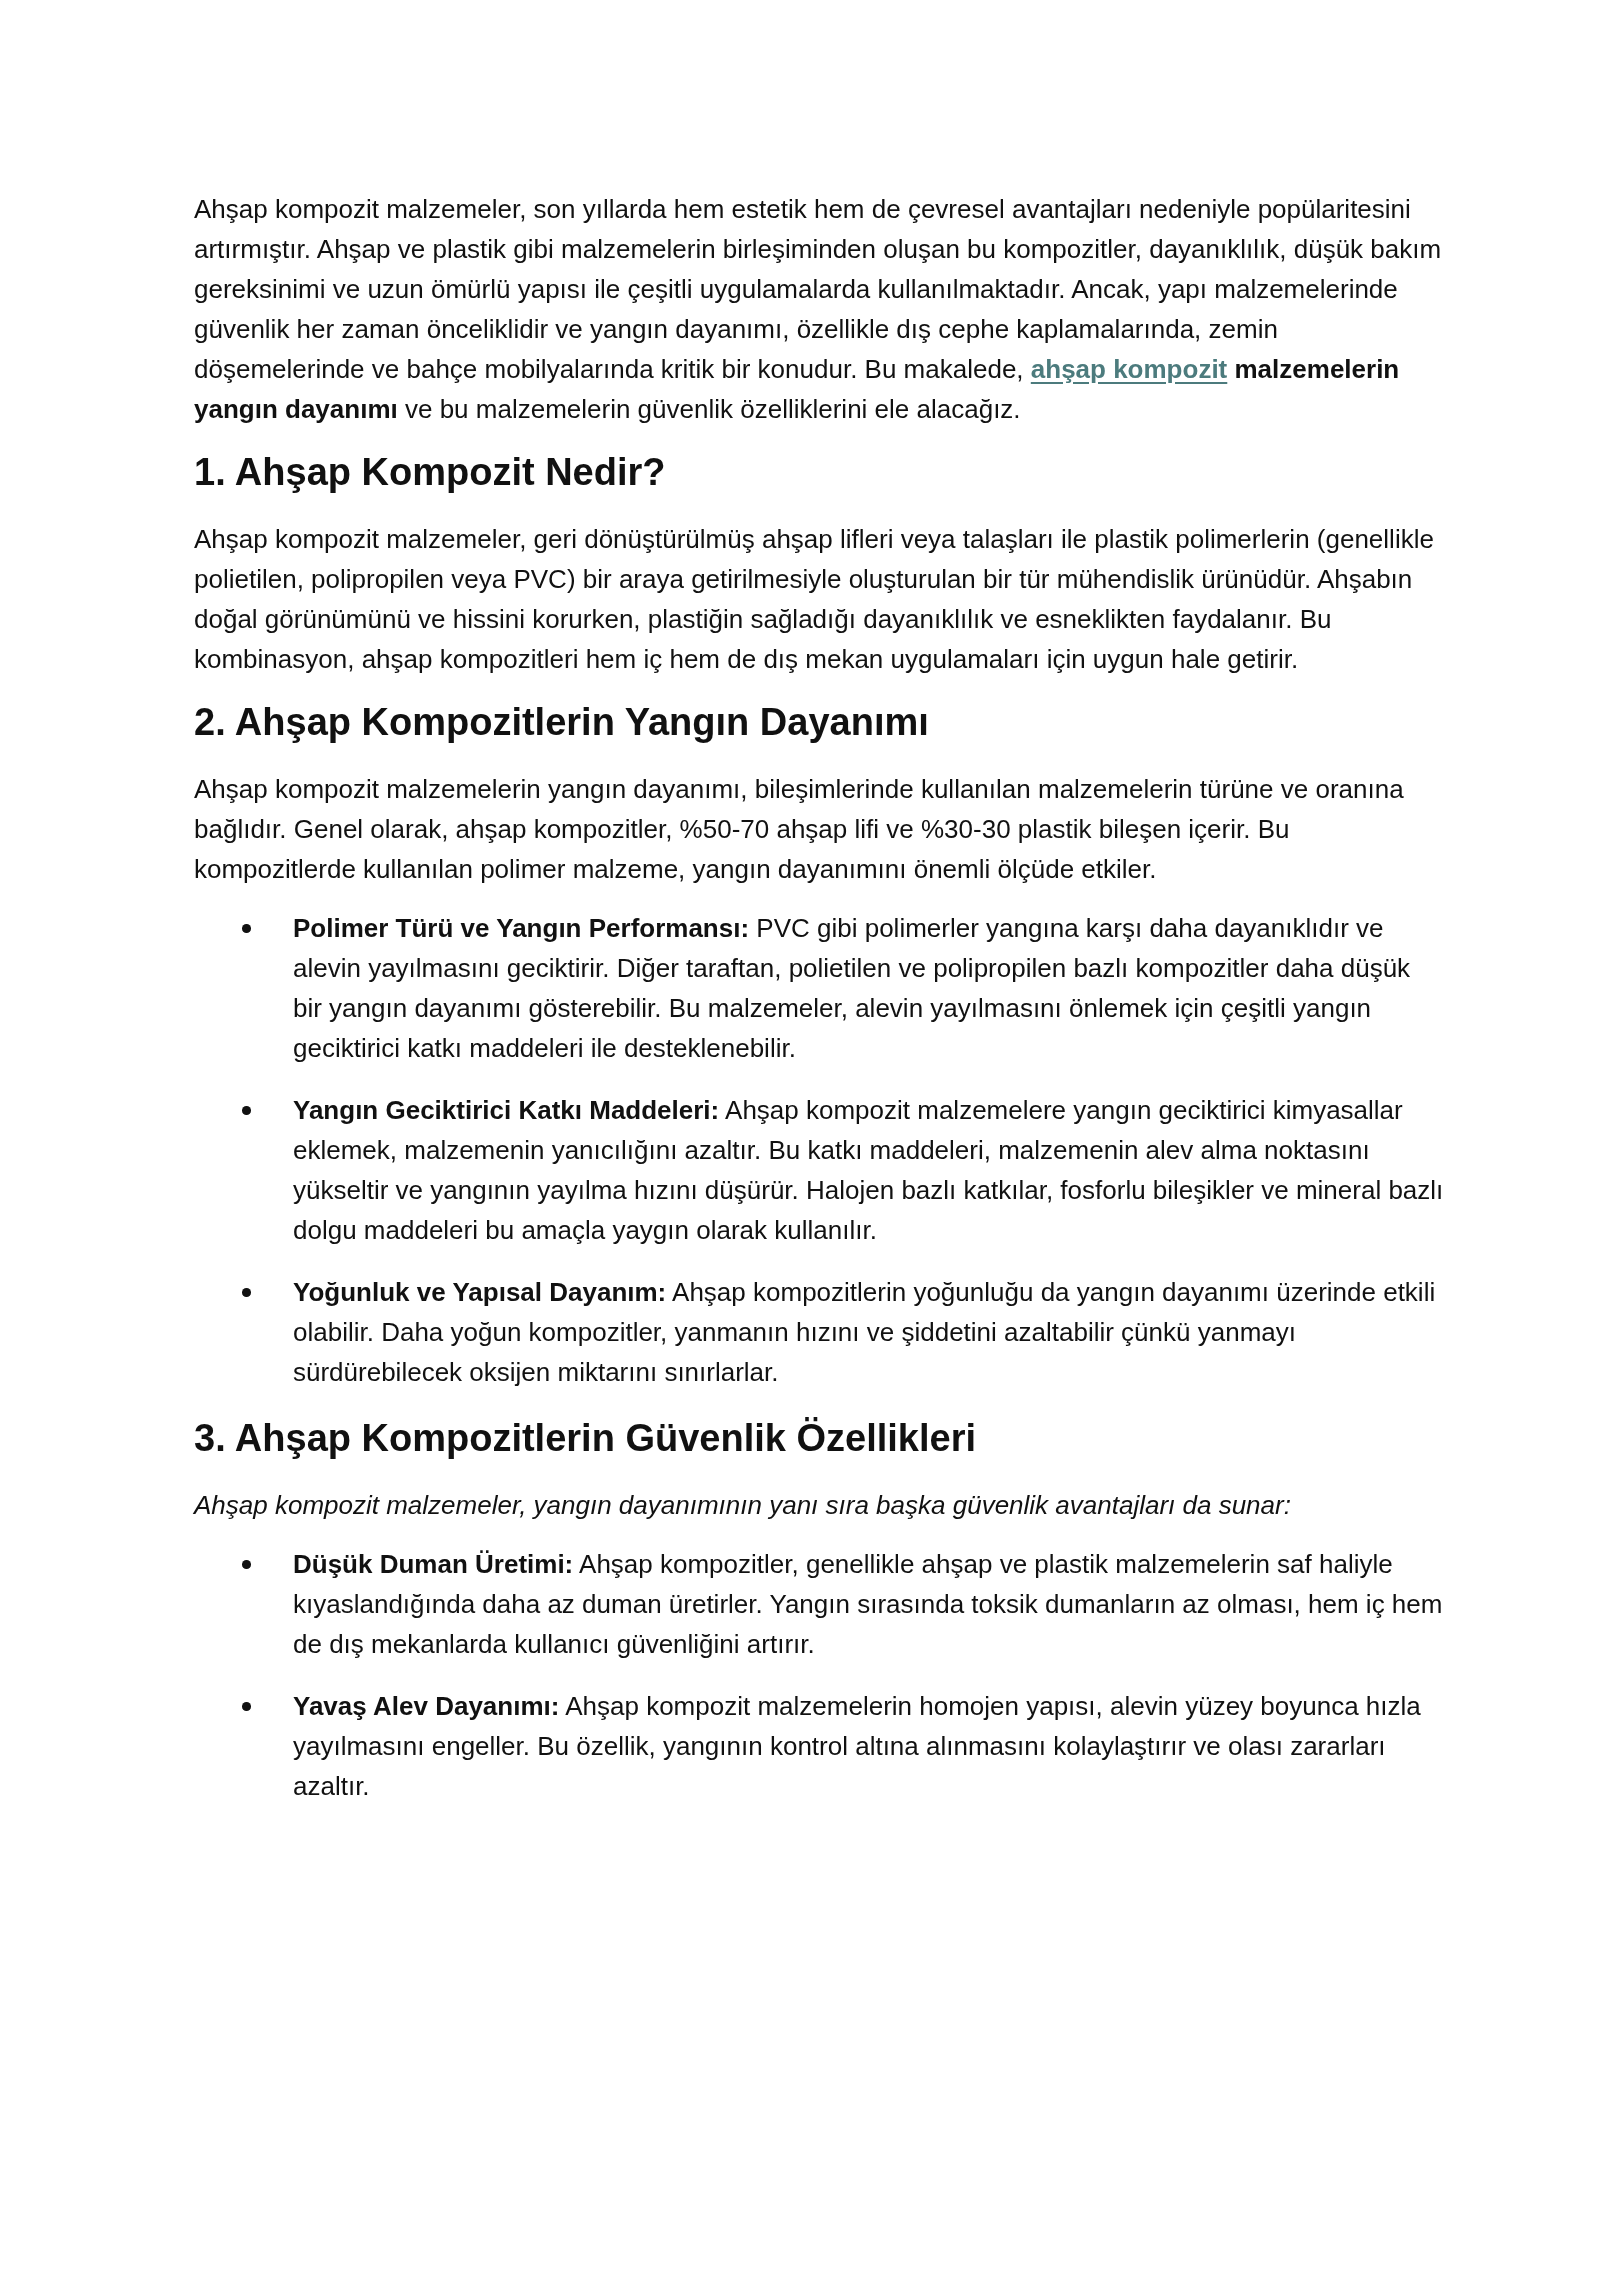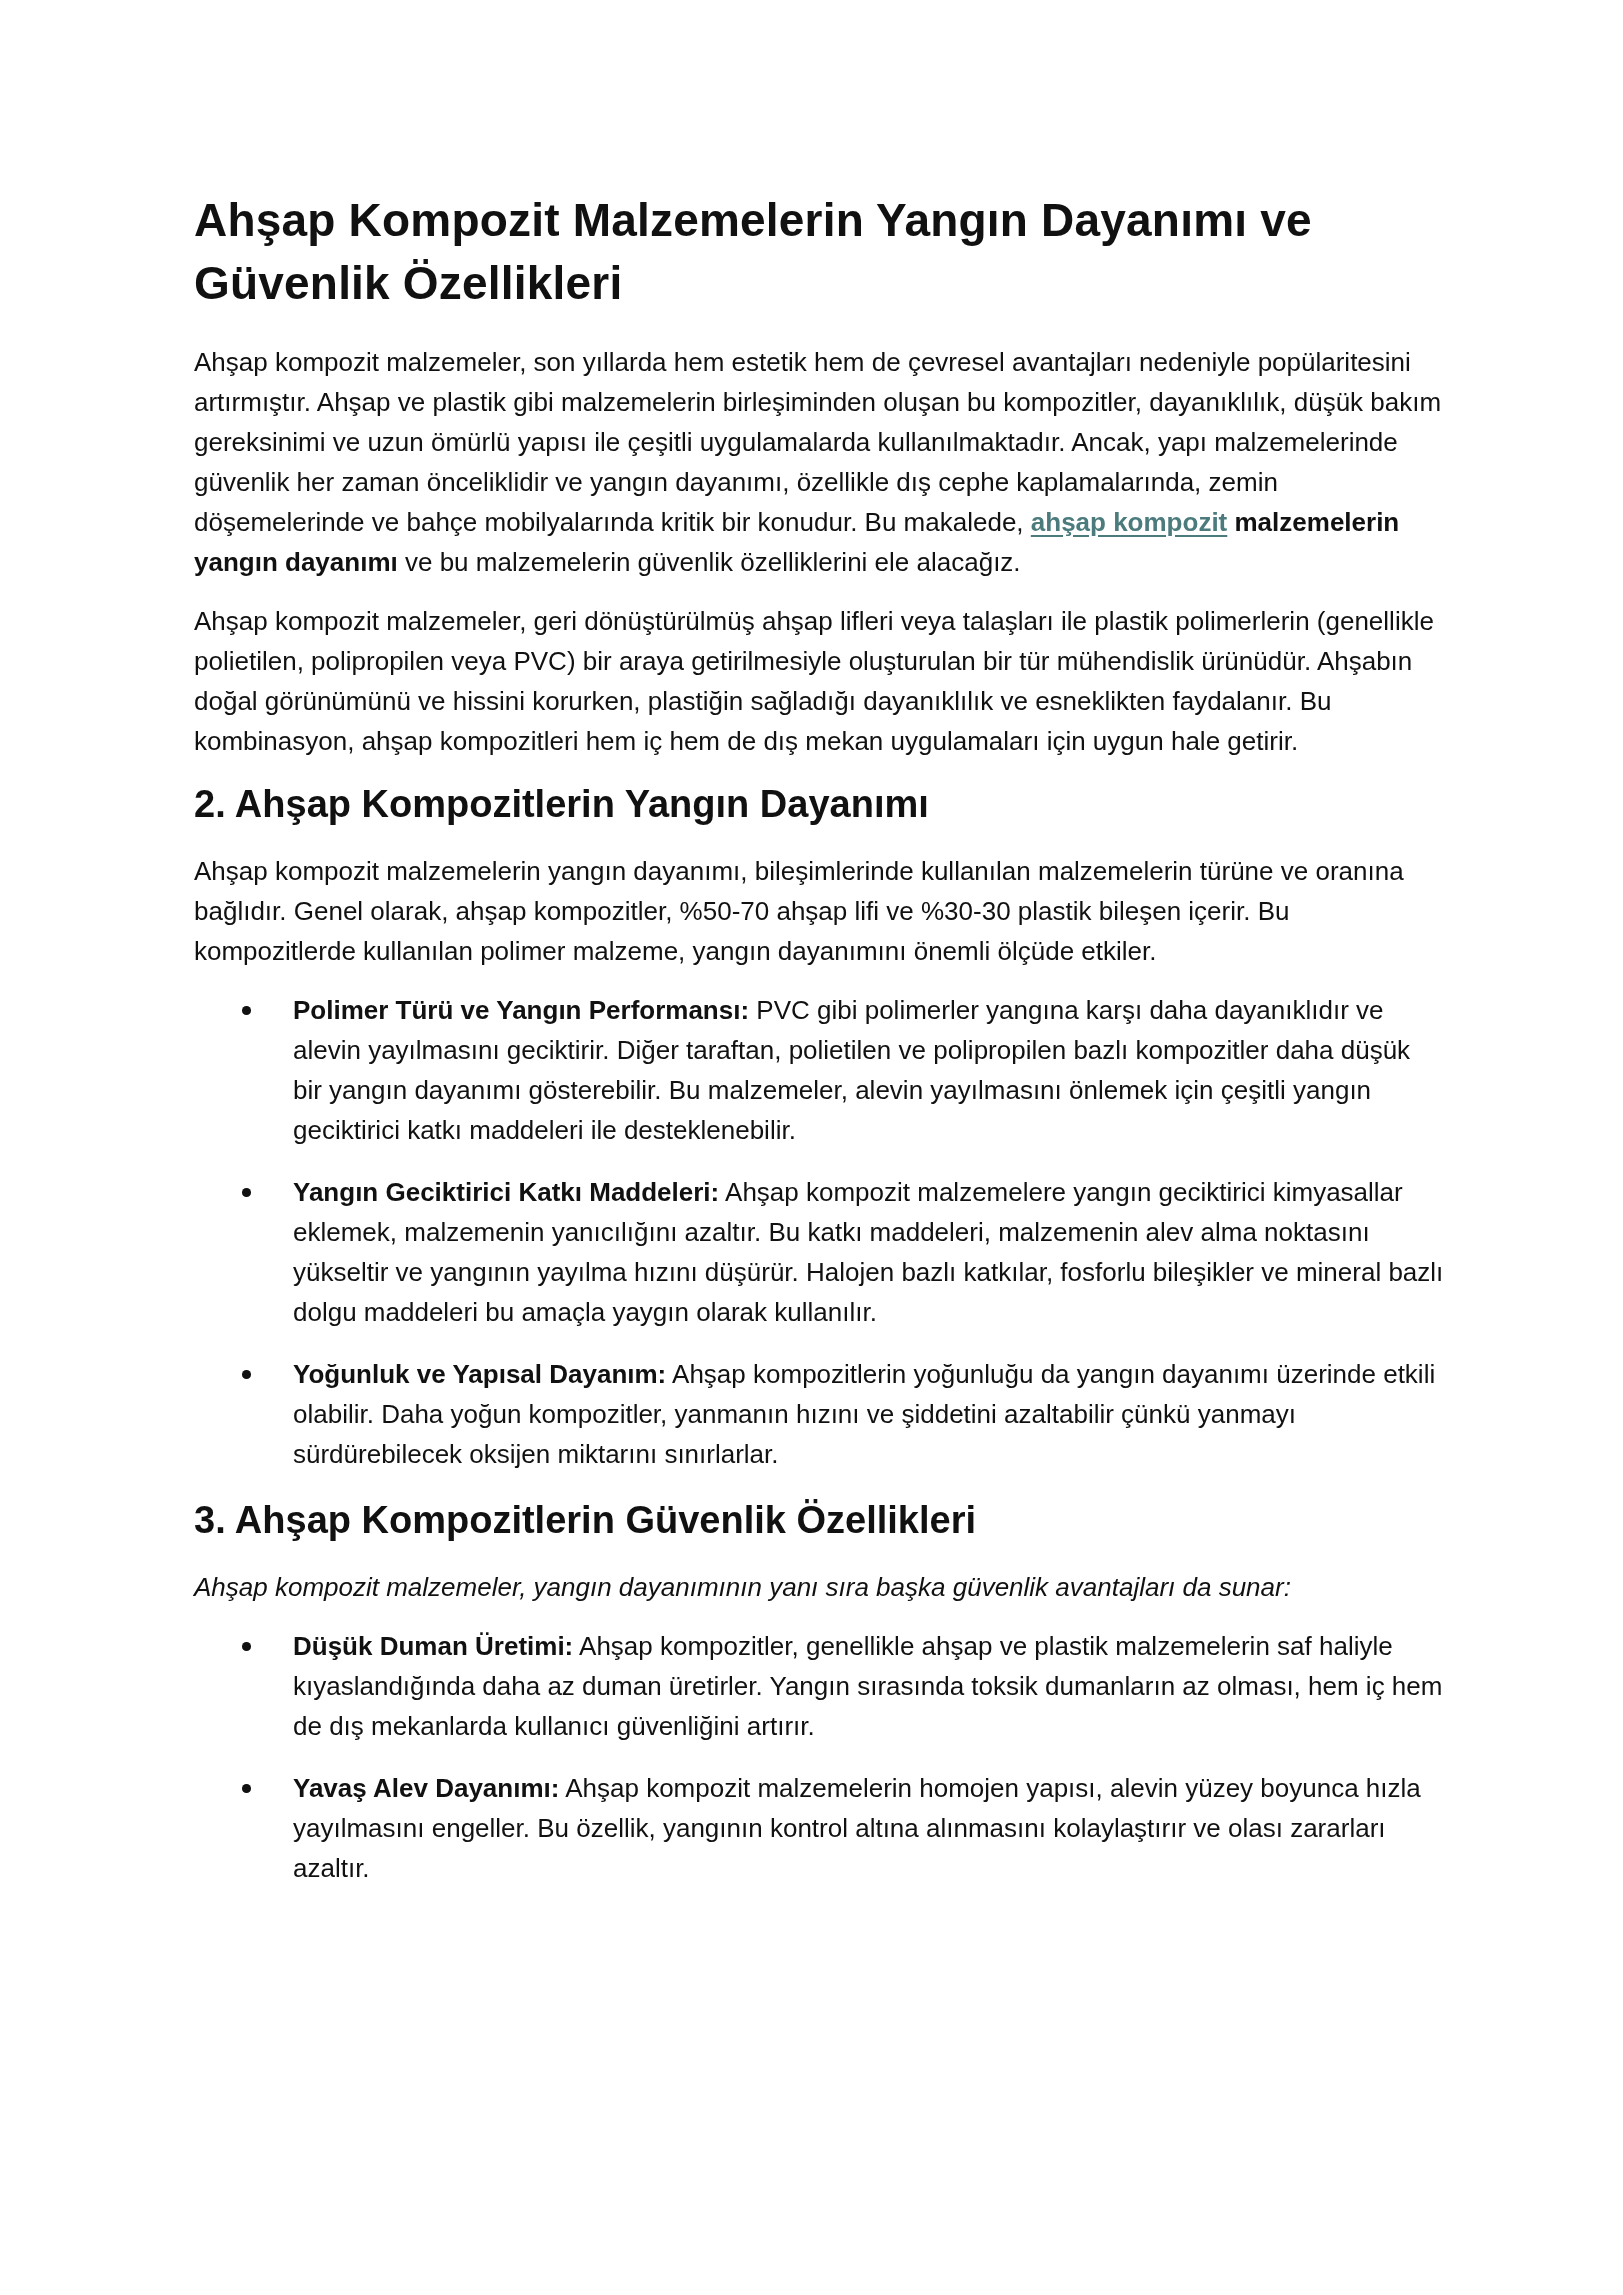--- a/index.html
+++ b/index.html
@@ -28,24 +28,24 @@
   li { position: relative; margin-bottom: 22px; }
   li .bullet {
     position: absolute; left: -51px; top: 16px;
     width: 8.7px; height: 8.7px; border-radius: 50%; background: #111;
   }
 </style>
 </head>
 <body>
 
 <div class="page">
-  <h1>Ahşap Kompozit Malzemelerin Yangın Dayanımı ve Güvenlik Özellikleri</h1>
 
   <p><span>Ahşap kompozit malzemeler, son yıllarda hem estetik hem de çevresel avantajları nedeniyle popülaritesini artırmıştır. Ahşap ve plastik gibi malzemelerin birleşiminden oluşan bu kompozitler, dayanıklılık, düşük bakım gereksinimi ve uzun ömürlü yapısı ile çeşitli uygulamalarda kullanılmaktadır. Ancak, yapı malzemelerinde güvenlik her zaman önceliklidir ve yangın dayanımı, özellikle dış cephe kaplamalarında, zemin döşemelerinde ve bahçe mobilyalarında kritik bir konudur. Bu makalede, </span><a class="link">ahşap kompozit</a><b> malzemelerin yangın dayanımı</b><span> ve bu malzemelerin güvenlik özelliklerini ele alacağız.</span></p>
 
+  <h2>1. Ahşap Kompozit Nedir?</h2>
   <p>Ahşap kompozit malzemeler, geri dönüştürülmüş ahşap lifleri veya talaşları ile plastik polimerlerin (genellikle polietilen, polipropilen veya PVC) bir araya getirilmesiyle oluşturulan bir tür mühendislik ürünüdür. Ahşabın doğal görünümünü ve hissini korurken, plastiğin sağladığı dayanıklılık ve esneklikten faydalanır. Bu kombinasyon, ahşap kompozitleri hem iç hem de dış mekan uygulamaları için uygun hale getirir.</p>
 
   <h2>2. Ahşap Kompozitlerin Yangın Dayanımı</h2>
   <p>Ahşap kompozit malzemelerin yangın dayanımı, bileşimlerinde kullanılan malzemelerin türüne ve oranına bağlıdır. Genel olarak, ahşap kompozitler, %50-70 ahşap lifi ve %30-30 plastik bileşen içerir. Bu kompozitlerde kullanılan polimer malzeme, yangın dayanımını önemli ölçüde etkiler.</p>
   <ul>
     <li><span class="bullet"></span><b>Polimer Türü ve Yangın Performansı:</b><span> PVC gibi polimerler yangına karşı daha dayanıklıdır ve alevin yayılmasını geciktirir. Diğer taraftan, polietilen ve polipropilen bazlı kompozitler daha düşük bir yangın dayanımı gösterebilir. Bu malzemeler, alevin yayılmasını önlemek için çeşitli yangın geciktirici katkı maddeleri ile desteklenebilir.</span></li>
     <li><span class="bullet"></span><b>Yangın Geciktirici Katkı Maddeleri:</b><span> Ahşap kompozit malzemelere yangın geciktirici kimyasallar eklemek, malzemenin yanıcılığını azaltır. Bu katkı maddeleri, malzemenin alev alma noktasını yükseltir ve yangının yayılma hızını düşürür. Halojen bazlı katkılar, fosforlu bileşikler ve mineral bazlı dolgu maddeleri bu amaçla yaygın olarak kullanılır.</span></li>
     <li><span class="bullet"></span><b>Yoğunluk ve Yapısal Dayanım:</b><span> Ahşap kompozitlerin yoğunluğu da yangın dayanımı üzerinde etkili olabilir. Daha yoğun kompozitler, yanmanın hızını ve şiddetini azaltabilir çünkü yanmayı sürdürebilecek oksijen miktarını sınırlarlar.</span></li>
   </ul>
 

